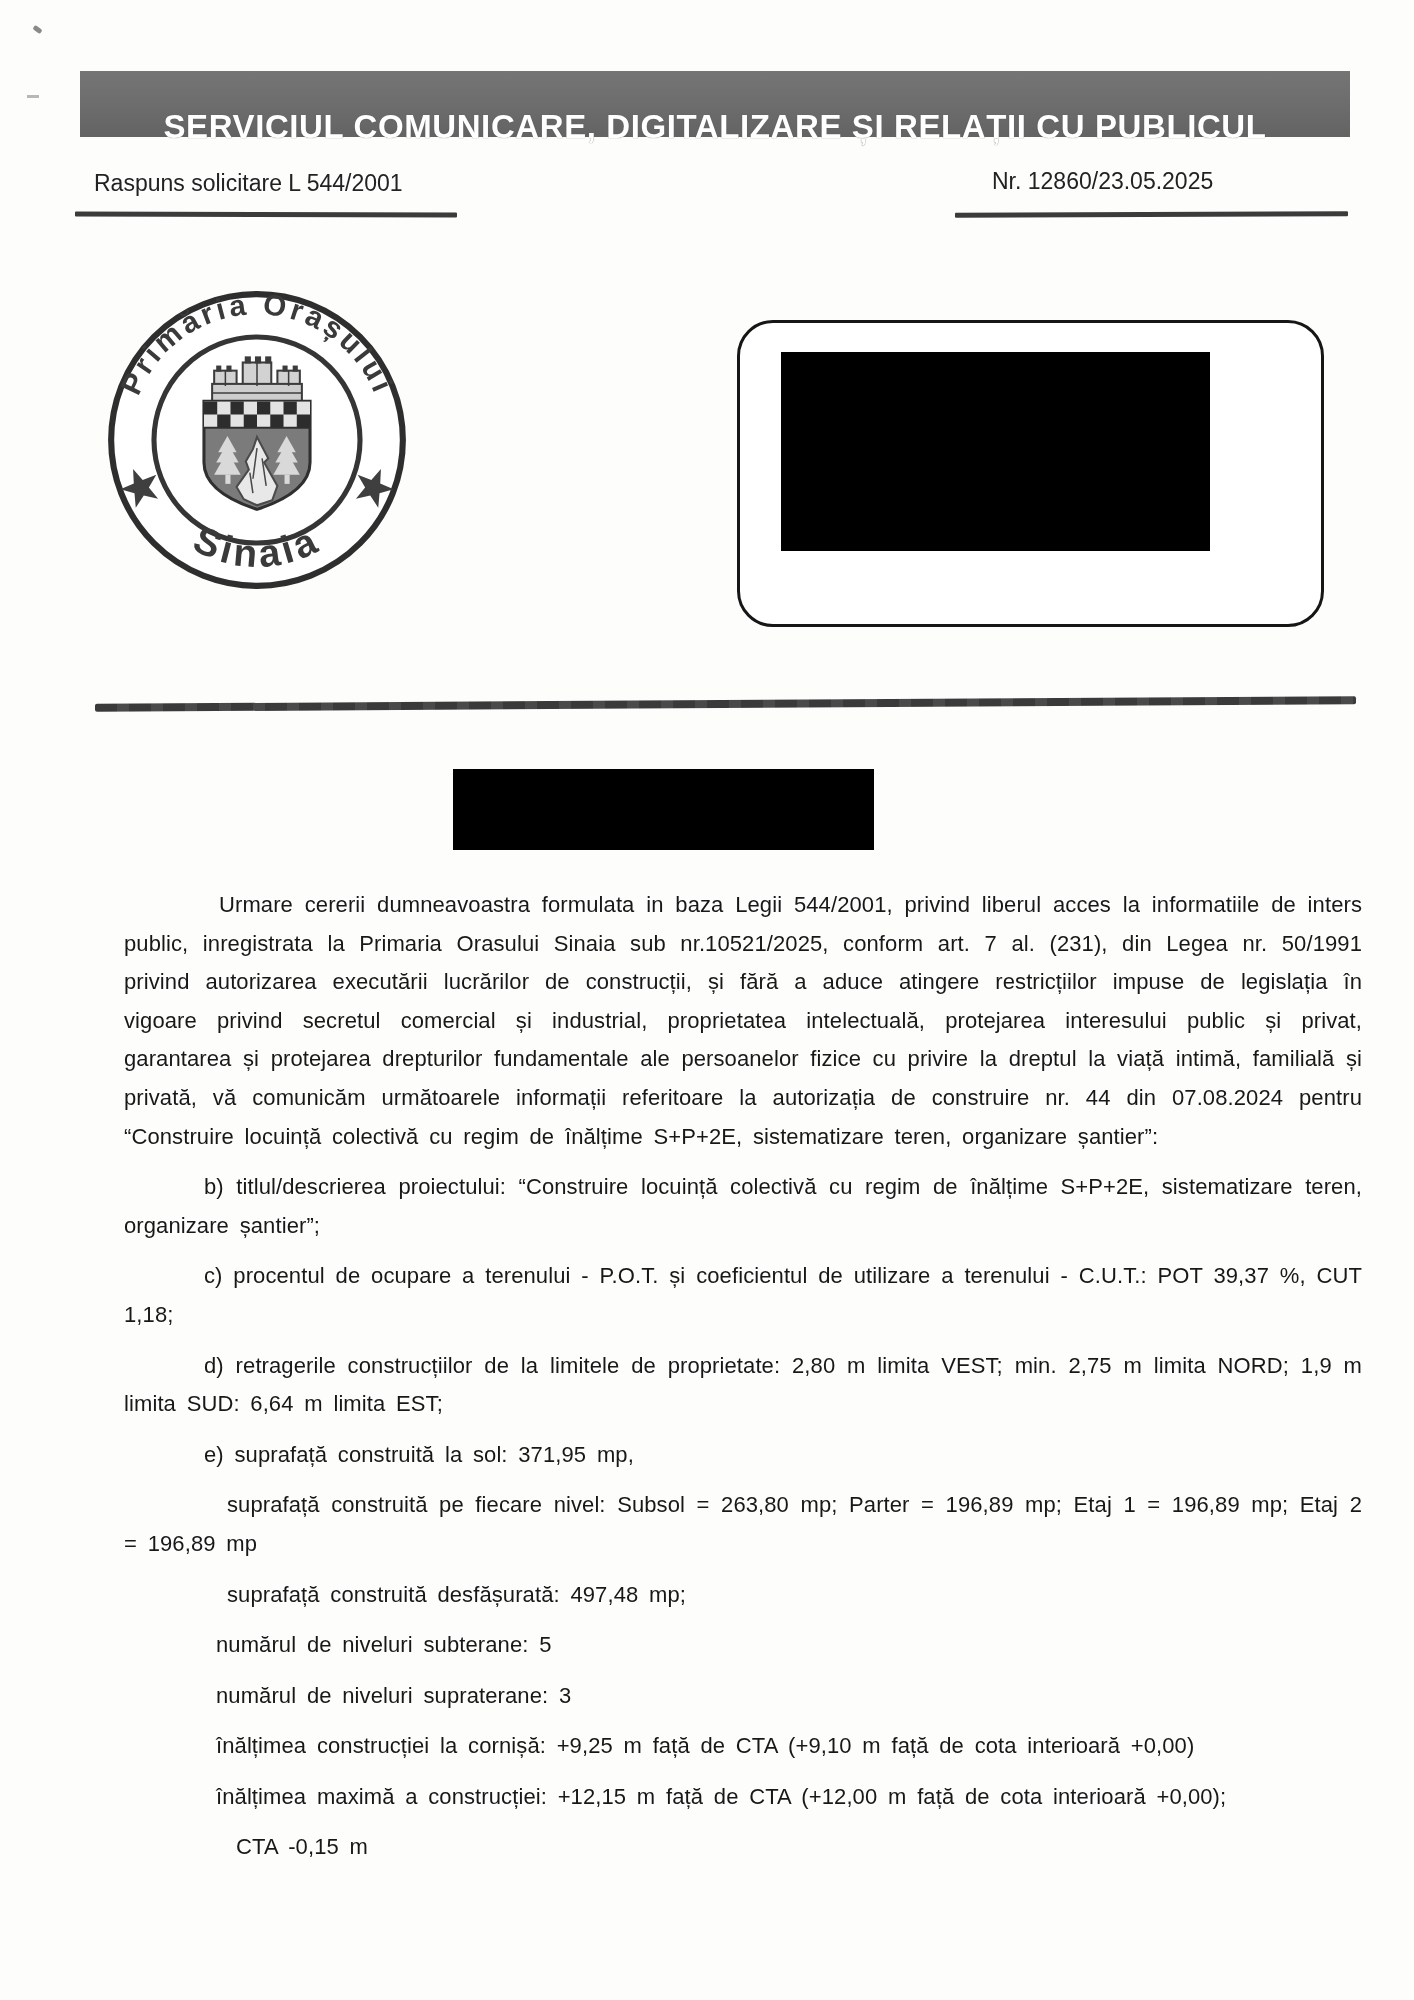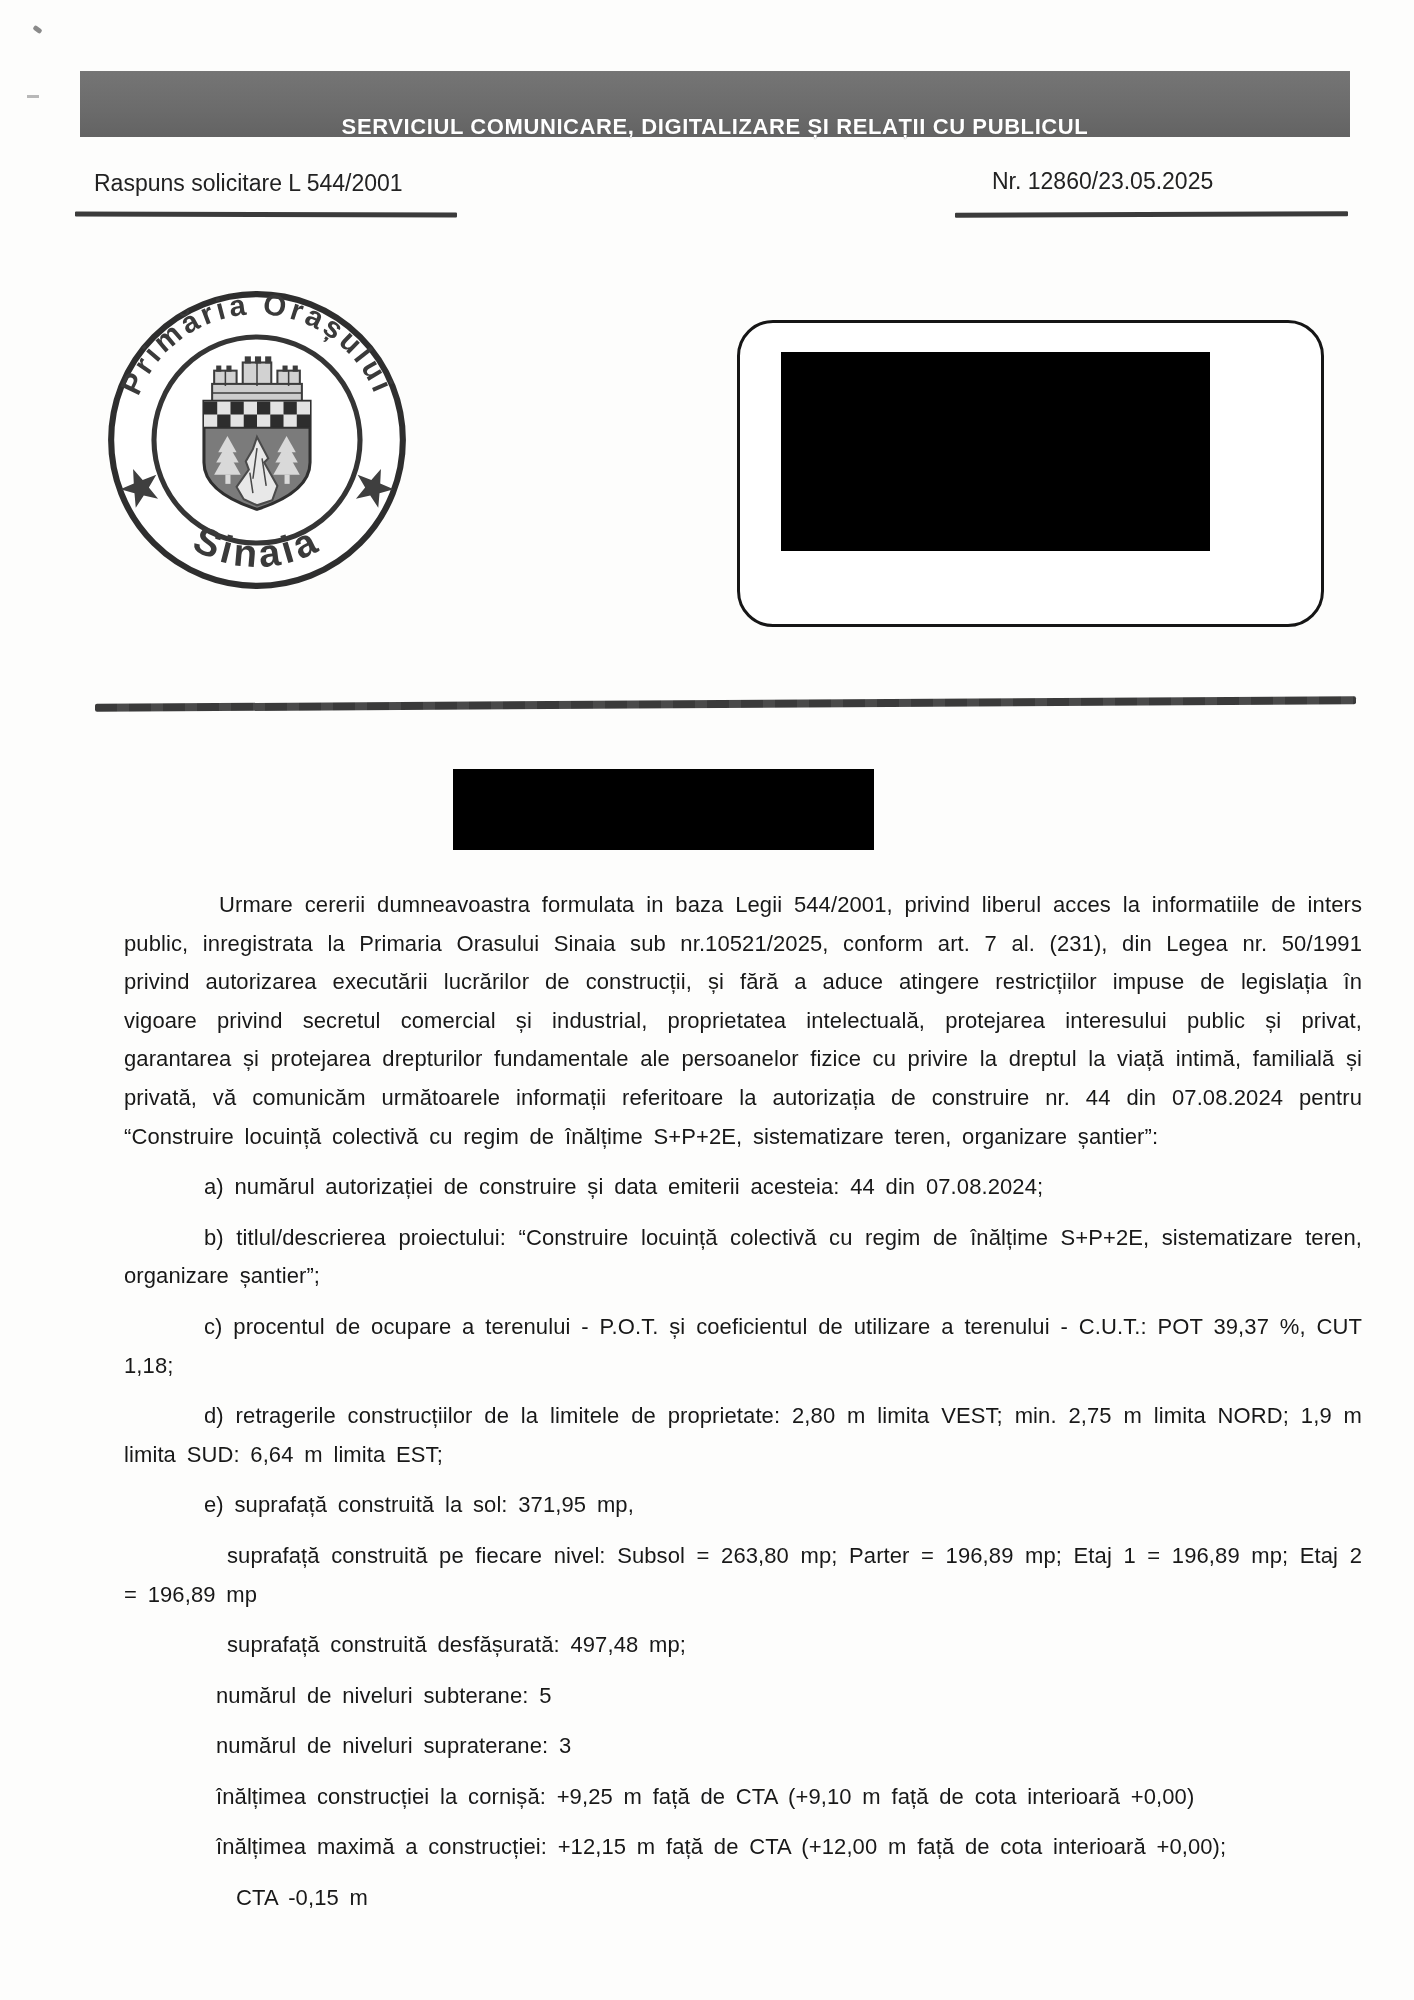--- a/index.html
+++ b/index.html
@@ -7,21 +7,21 @@
     width:1414px;height:2000px;position:relative;background:#fdfdfc;
     font-family:"Liberation Sans",sans-serif;color:#1c1c1c;overflow:hidden;
   }
   
   .header-bar{
     position:absolute;left:80px;top:71px;width:1270px;height:66px;
     background:linear-gradient(180deg,#757575 0%,#6c6c6c 55%,#636363 100%);
     display:flex;align-items:center;justify-content:center;
   }
   .header-bar span{
-    color:#fff;font-weight:bold;font-size:22px;letter-spacing:0.6px;
+    color:#fff;font-weight:bold;font-size:33px;letter-spacing:0.6px;
     white-space:nowrap;text-shadow:0 0 1px #555;margin-top:45px;
   }
   .ref-left{position:absolute;left:94px;top:170px;font-size:23px;color:#222;}
   .ref-right{position:absolute;left:992px;top:168px;font-size:23px;color:#222;}
   .uline{position:absolute;height:5px;background:#3b3b3b;border-radius:1px;}
   .uline-left{left:75px;top:212px;width:382px;transform:rotate(0.15deg);}
   .uline-right{left:955px;top:212px;width:393px;transform:rotate(-0.2deg);}
   
   .seal{position:absolute;left:104px;top:287px;width:306px;height:306px;}
   
@@ -164,21 +164,20 @@
   <div class="stamp-frame">
     <div class="stamp-redact"></div>
   </div>
 
   <div class="thick-rule"></div>
 
   <div class="addressee-redact"></div>
 
   <div class="body-text">
     <p class="t95">Urmare cererii dumneavoastra formulata in baza Legii 544/2001, privind liberul acces la informatiile de inters public, inregistrata la Primaria Orasului Sinaia sub nr.10521/2025, conform art. 7 al. (231), din Legea nr. 50/1991 privind autorizarea executării lucrărilor de construcții, și fără a aduce atingere restricțiilor impuse de legislația în vigoare privind secretul comercial și industrial, proprietatea intelectuală, protejarea interesului public și privat, garantarea și protejarea drepturilor fundamentale ale persoanelor fizice cu privire la dreptul la viață intimă, familială și privată, vă comunicăm următoarele informații referitoare la autorizația de construire nr. 44 din 07.08.2024 pentru “Construire locuință colectivă cu regim de înălțime S+P+2E, sistematizare teren, organizare șantier”:</p>
-    <p class="t80">a) numărul autorizației de construire și data emiterii acesteia: 44 din 07.08.2024;</p>
     <p class="t80">b) titlul/descrierea proiectului: “Construire locuință colectivă cu regim de înălțime S+P+2E, sistematizare teren, organizare șantier”;</p>
     <p class="t80">c) procentul de ocupare a terenului - P.O.T. și coeficientul de utilizare a terenului - C.U.T.: POT 39,37 %, CUT 1,18;</p>
     <p class="t80">d) retragerile construcțiilor de la limitele de proprietate: 2,80 m limita VEST; min. 2,75 m limita NORD; 1,9 m limita SUD: 6,64 m limita EST;</p>
     <p class="t80">e) suprafață construită la sol: 371,95 mp,</p>
     <p class="t103">suprafață construită pe fiecare nivel: Subsol = 263,80 mp; Parter = 196,89 mp; Etaj 1 = 196,89 mp; Etaj 2 = 196,89 mp</p>
     <p class="t103">suprafață construită desfășurată: 497,48 mp;</p>
     <p class="t92">numărul de niveluri subterane: 5</p>
     <p class="t92">numărul de niveluri supraterane: 3</p>
     <p class="t92">înălțimea construcției la cornișă: +9,25 m față de CTA (+9,10 m față de cota interioară +0,00)</p>
     <p class="t92">înălțimea maximă a construcției: +12,15 m față de CTA (+12,00 m față de cota interioară +0,00);</p>

